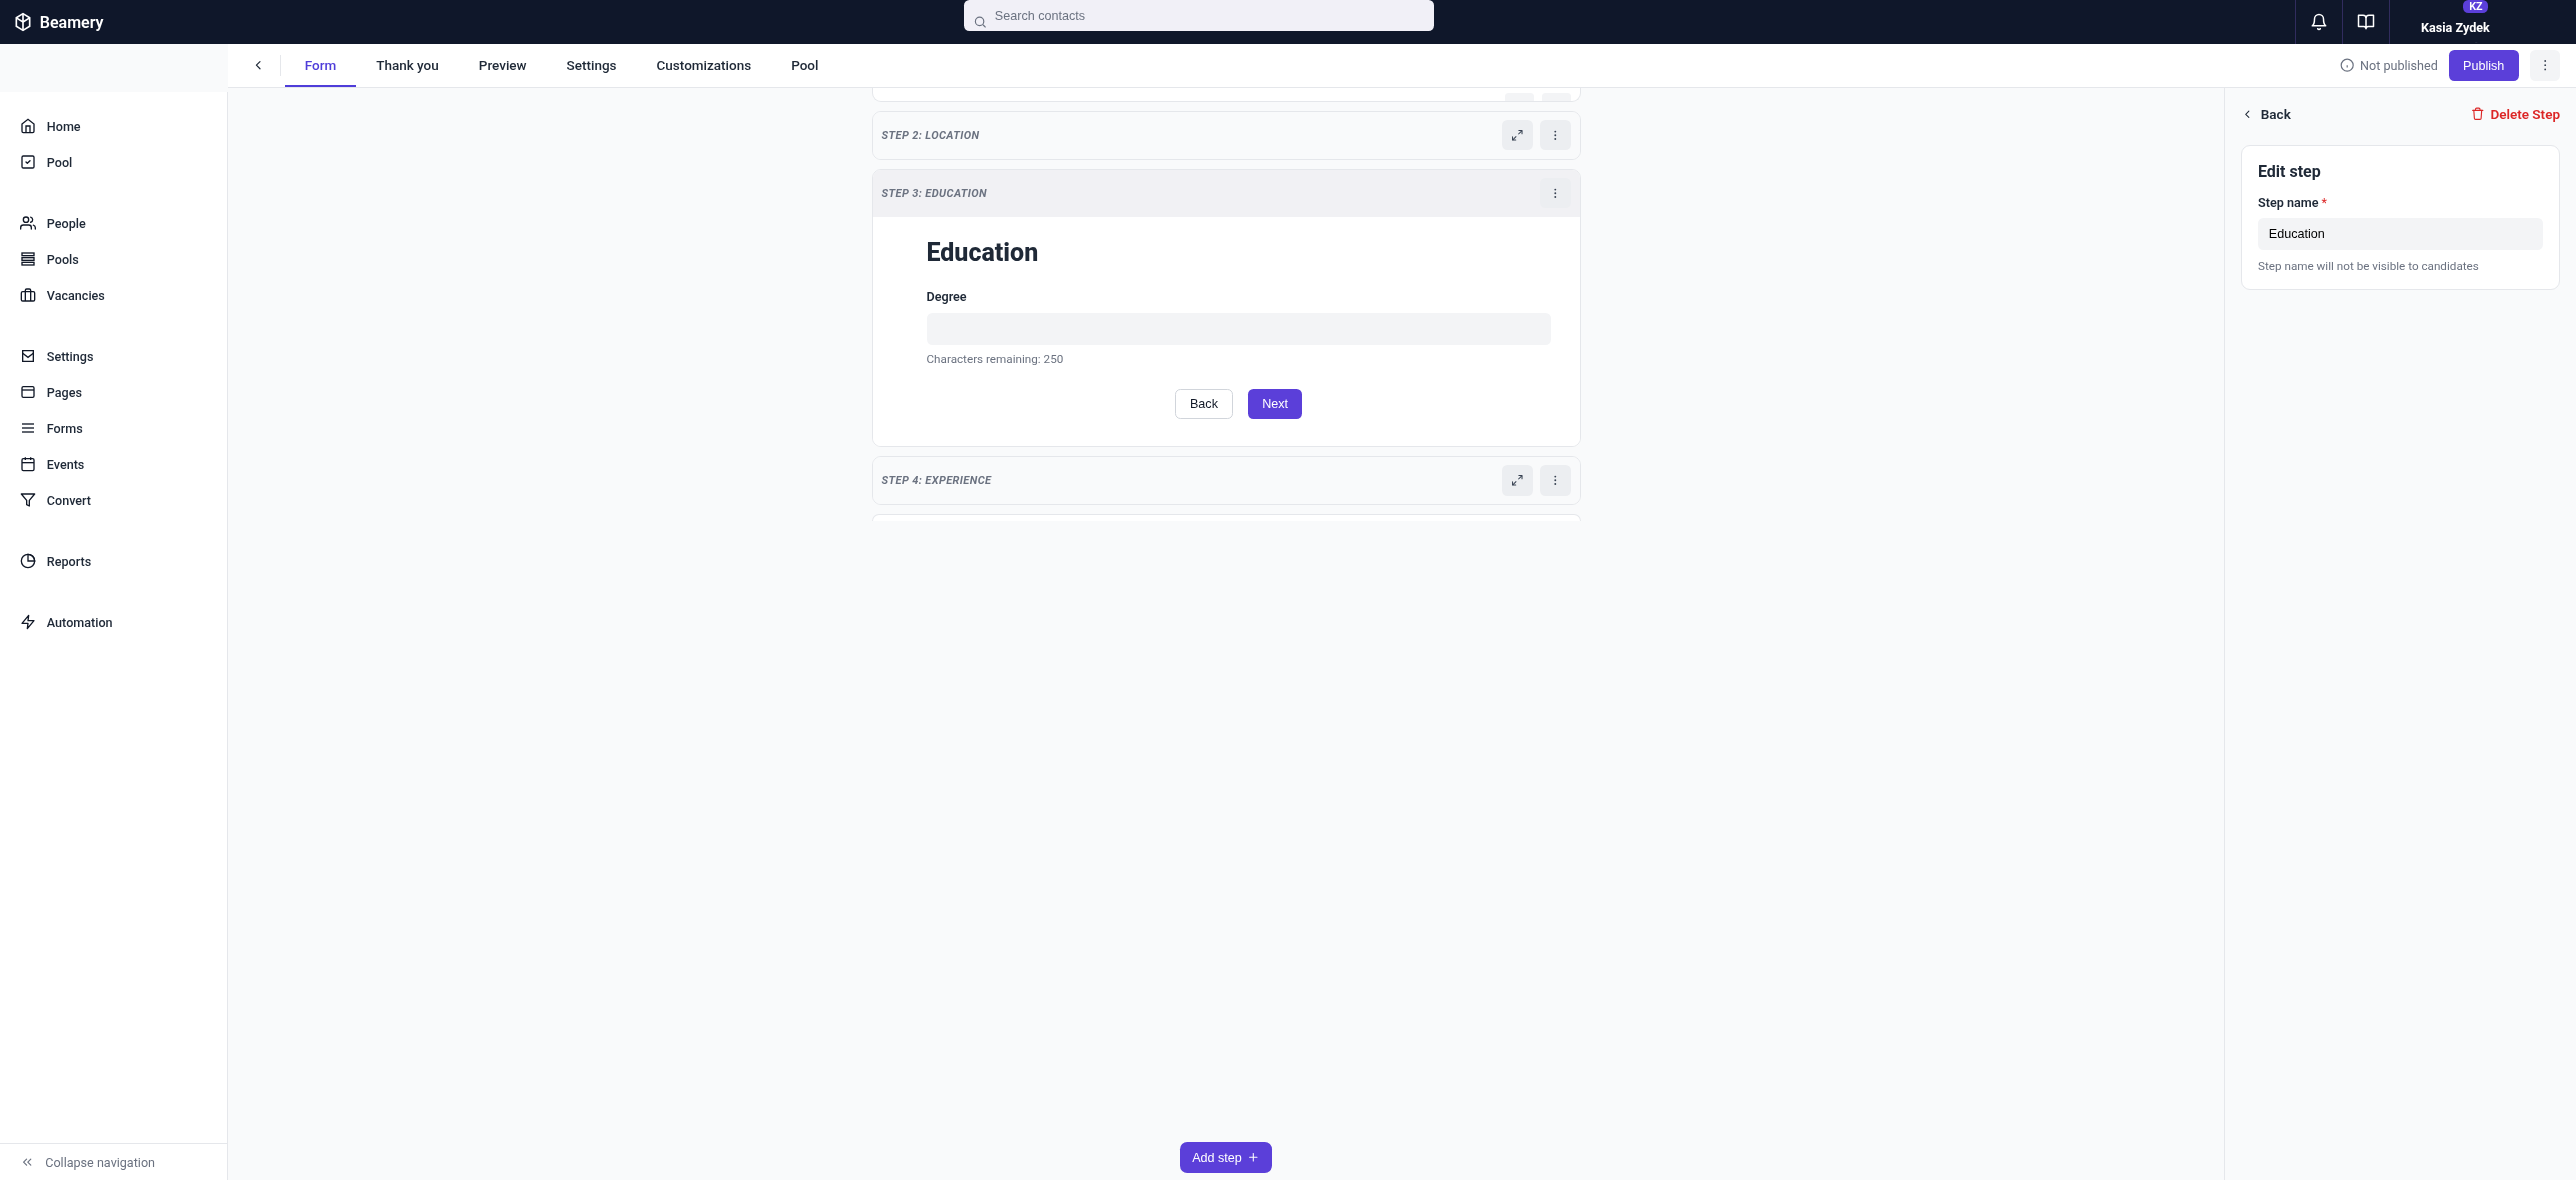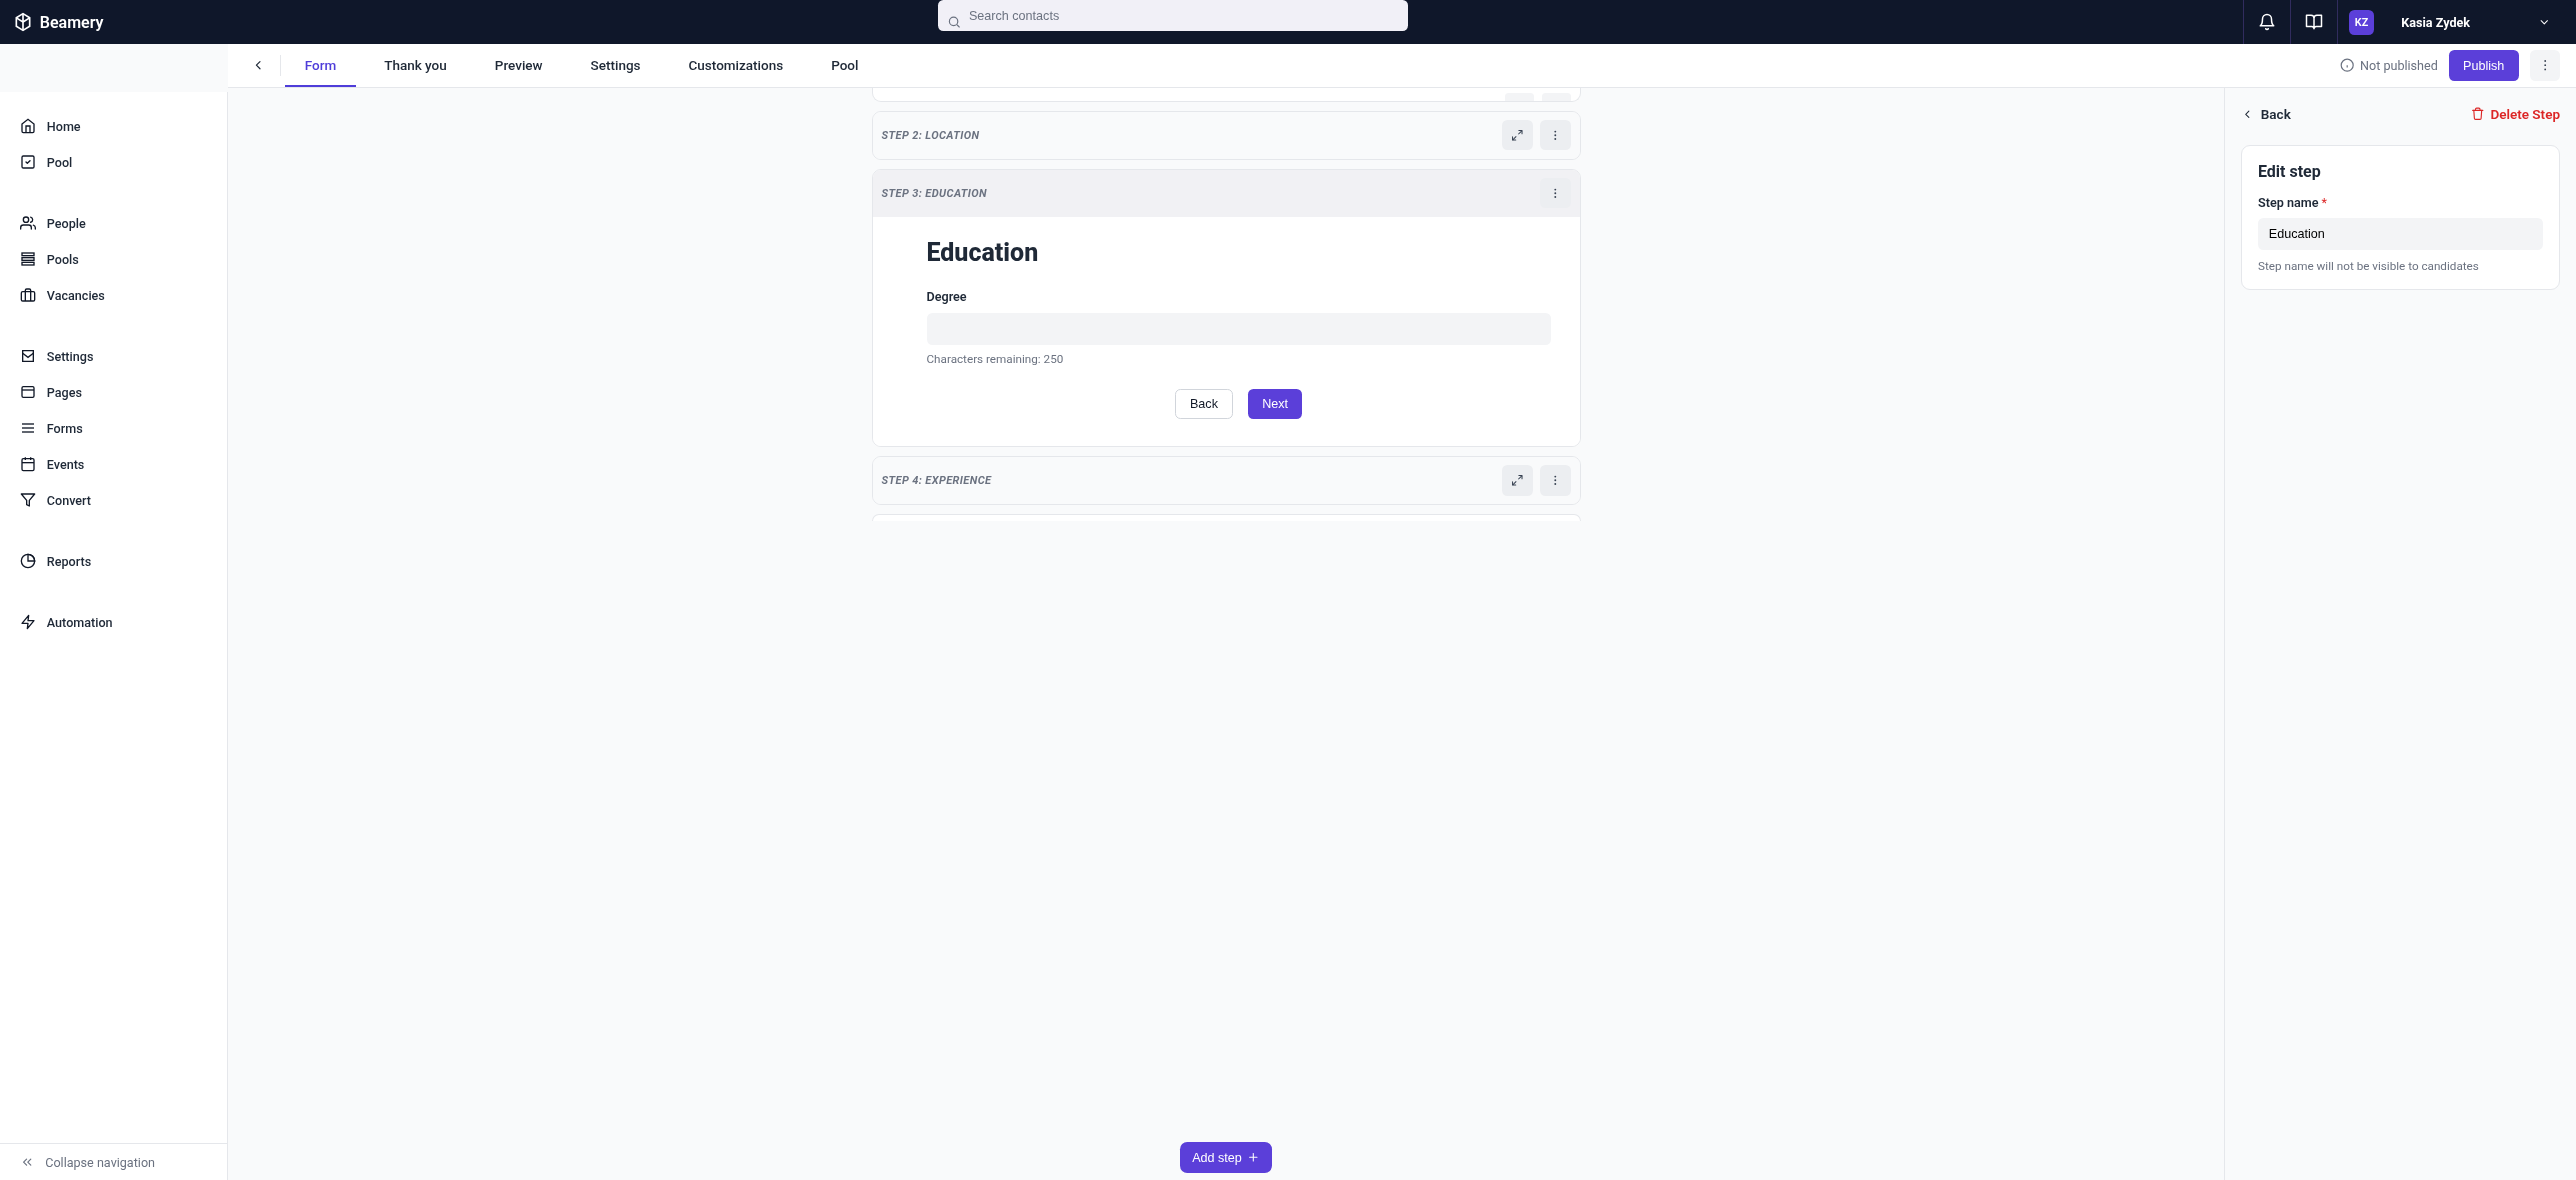--- a/index.html
+++ b/index.html
@@ -57,20 +57,21 @@
     border-left: 0.9px solid #312c5e;
     color: #fff;
     cursor: pointer;
   }
   .user-chip {
     display: flex; align-items: center; gap: 7.2px;
     color: #fff; padding: 0 12.6px 0 10.8px;
     border-left: 0.9px solid #312c5e;
     height: 44px;
     cursor: pointer;
+    flex-direction: column;
   }
   .user-avatar {
     width: 25px; height: 25px; border-radius: 5.4px;
     background: #5b3fd9;
     color: #fff; font-size: 10.8px; font-weight: 600;
     display: flex; align-items: center; justify-content: center;
   }
   .user-name { font-size: 12.6px; font-weight: 700; margin-right: 61px; padding-left: 20px; }
 
   
@@ -122,21 +123,21 @@
   }
   .tabsbar .backbtn {
     width: 29px; height: 29px;
     display: flex; align-items: center; justify-content: center;
     cursor: pointer;
     color: #1f2937;
   }
   .tabsbar .vr {
     width: 0.9px; height: 21.5px; background: #e5e7eb; margin: 0 3.6px 0 7.2px;
   }
-  .tabs { display: flex; align-items: flex-end; height: 100%; gap: 8px; }
+  .tabs { display: flex; align-items: flex-end; height: 100%; }
   .tab {
     height: 100%;
     padding: 0 20px;
     display: flex; align-items: center;
     font-size: 13.5px; font-weight: 500;
     color: #1f2937;
     cursor: pointer;
     border-bottom: 2.7px solid transparent;
   }
   .tab.active { color: #4f3dd9; border-bottom-color: #4f3dd9; }

